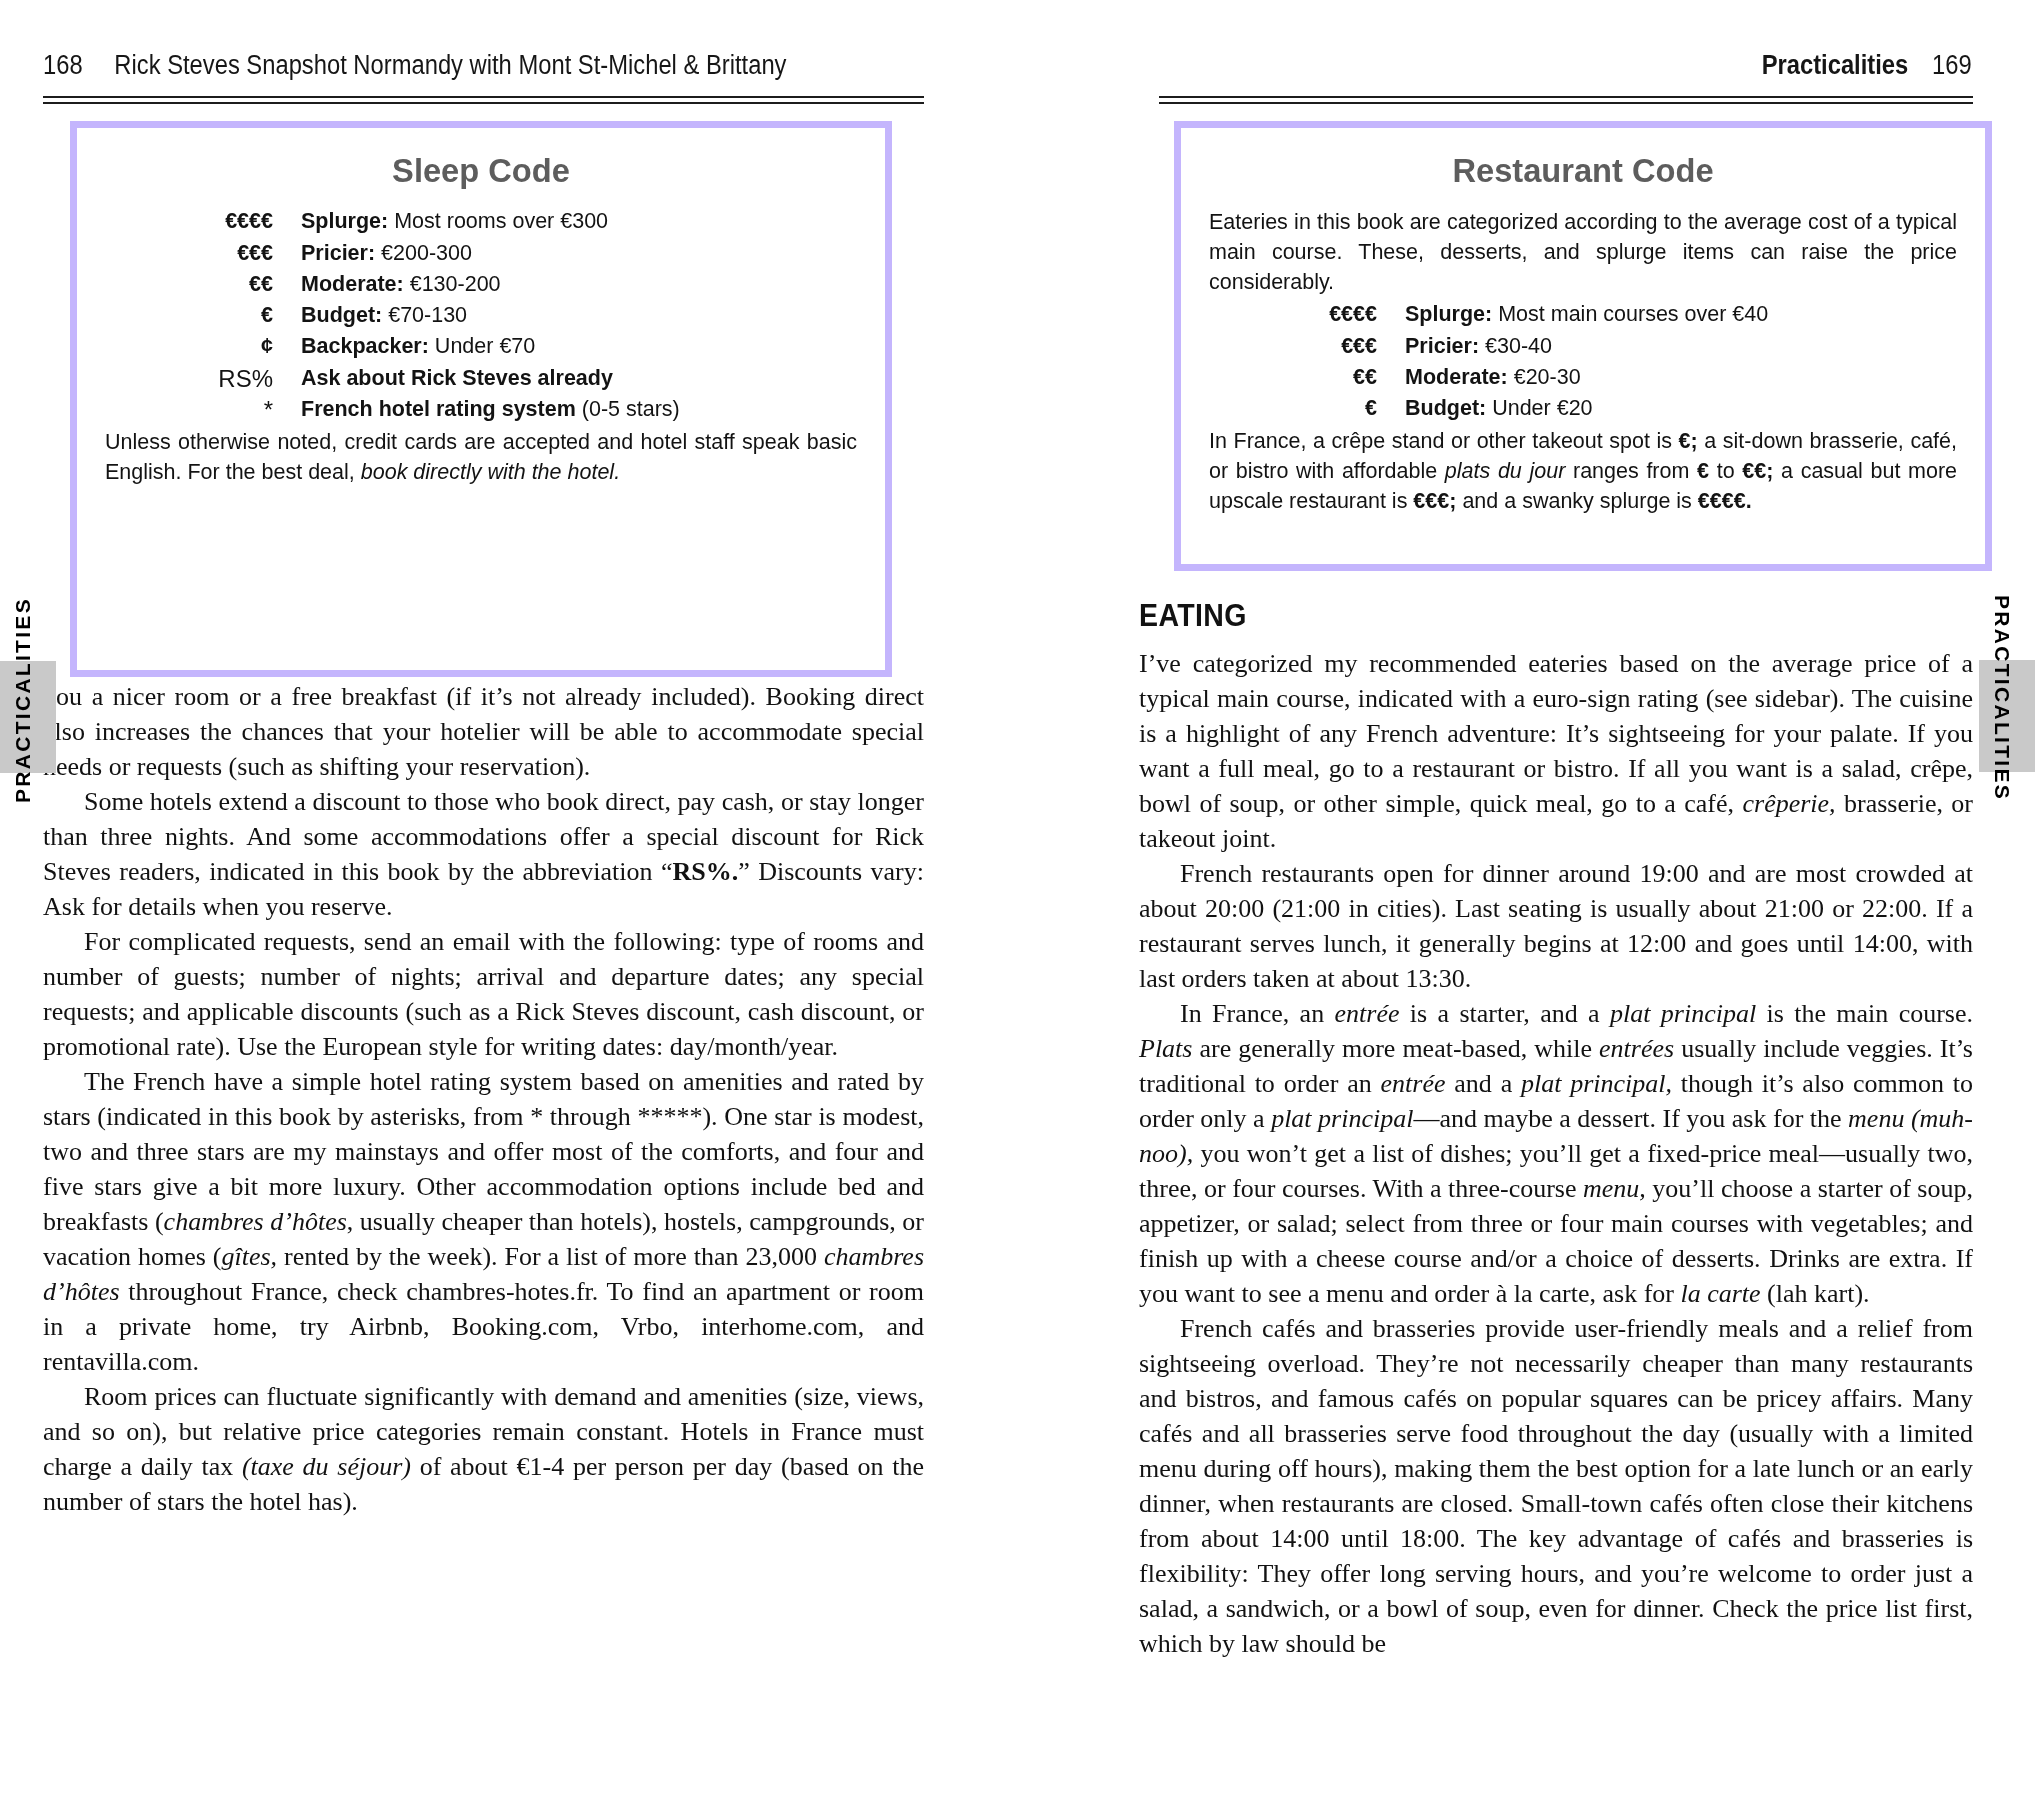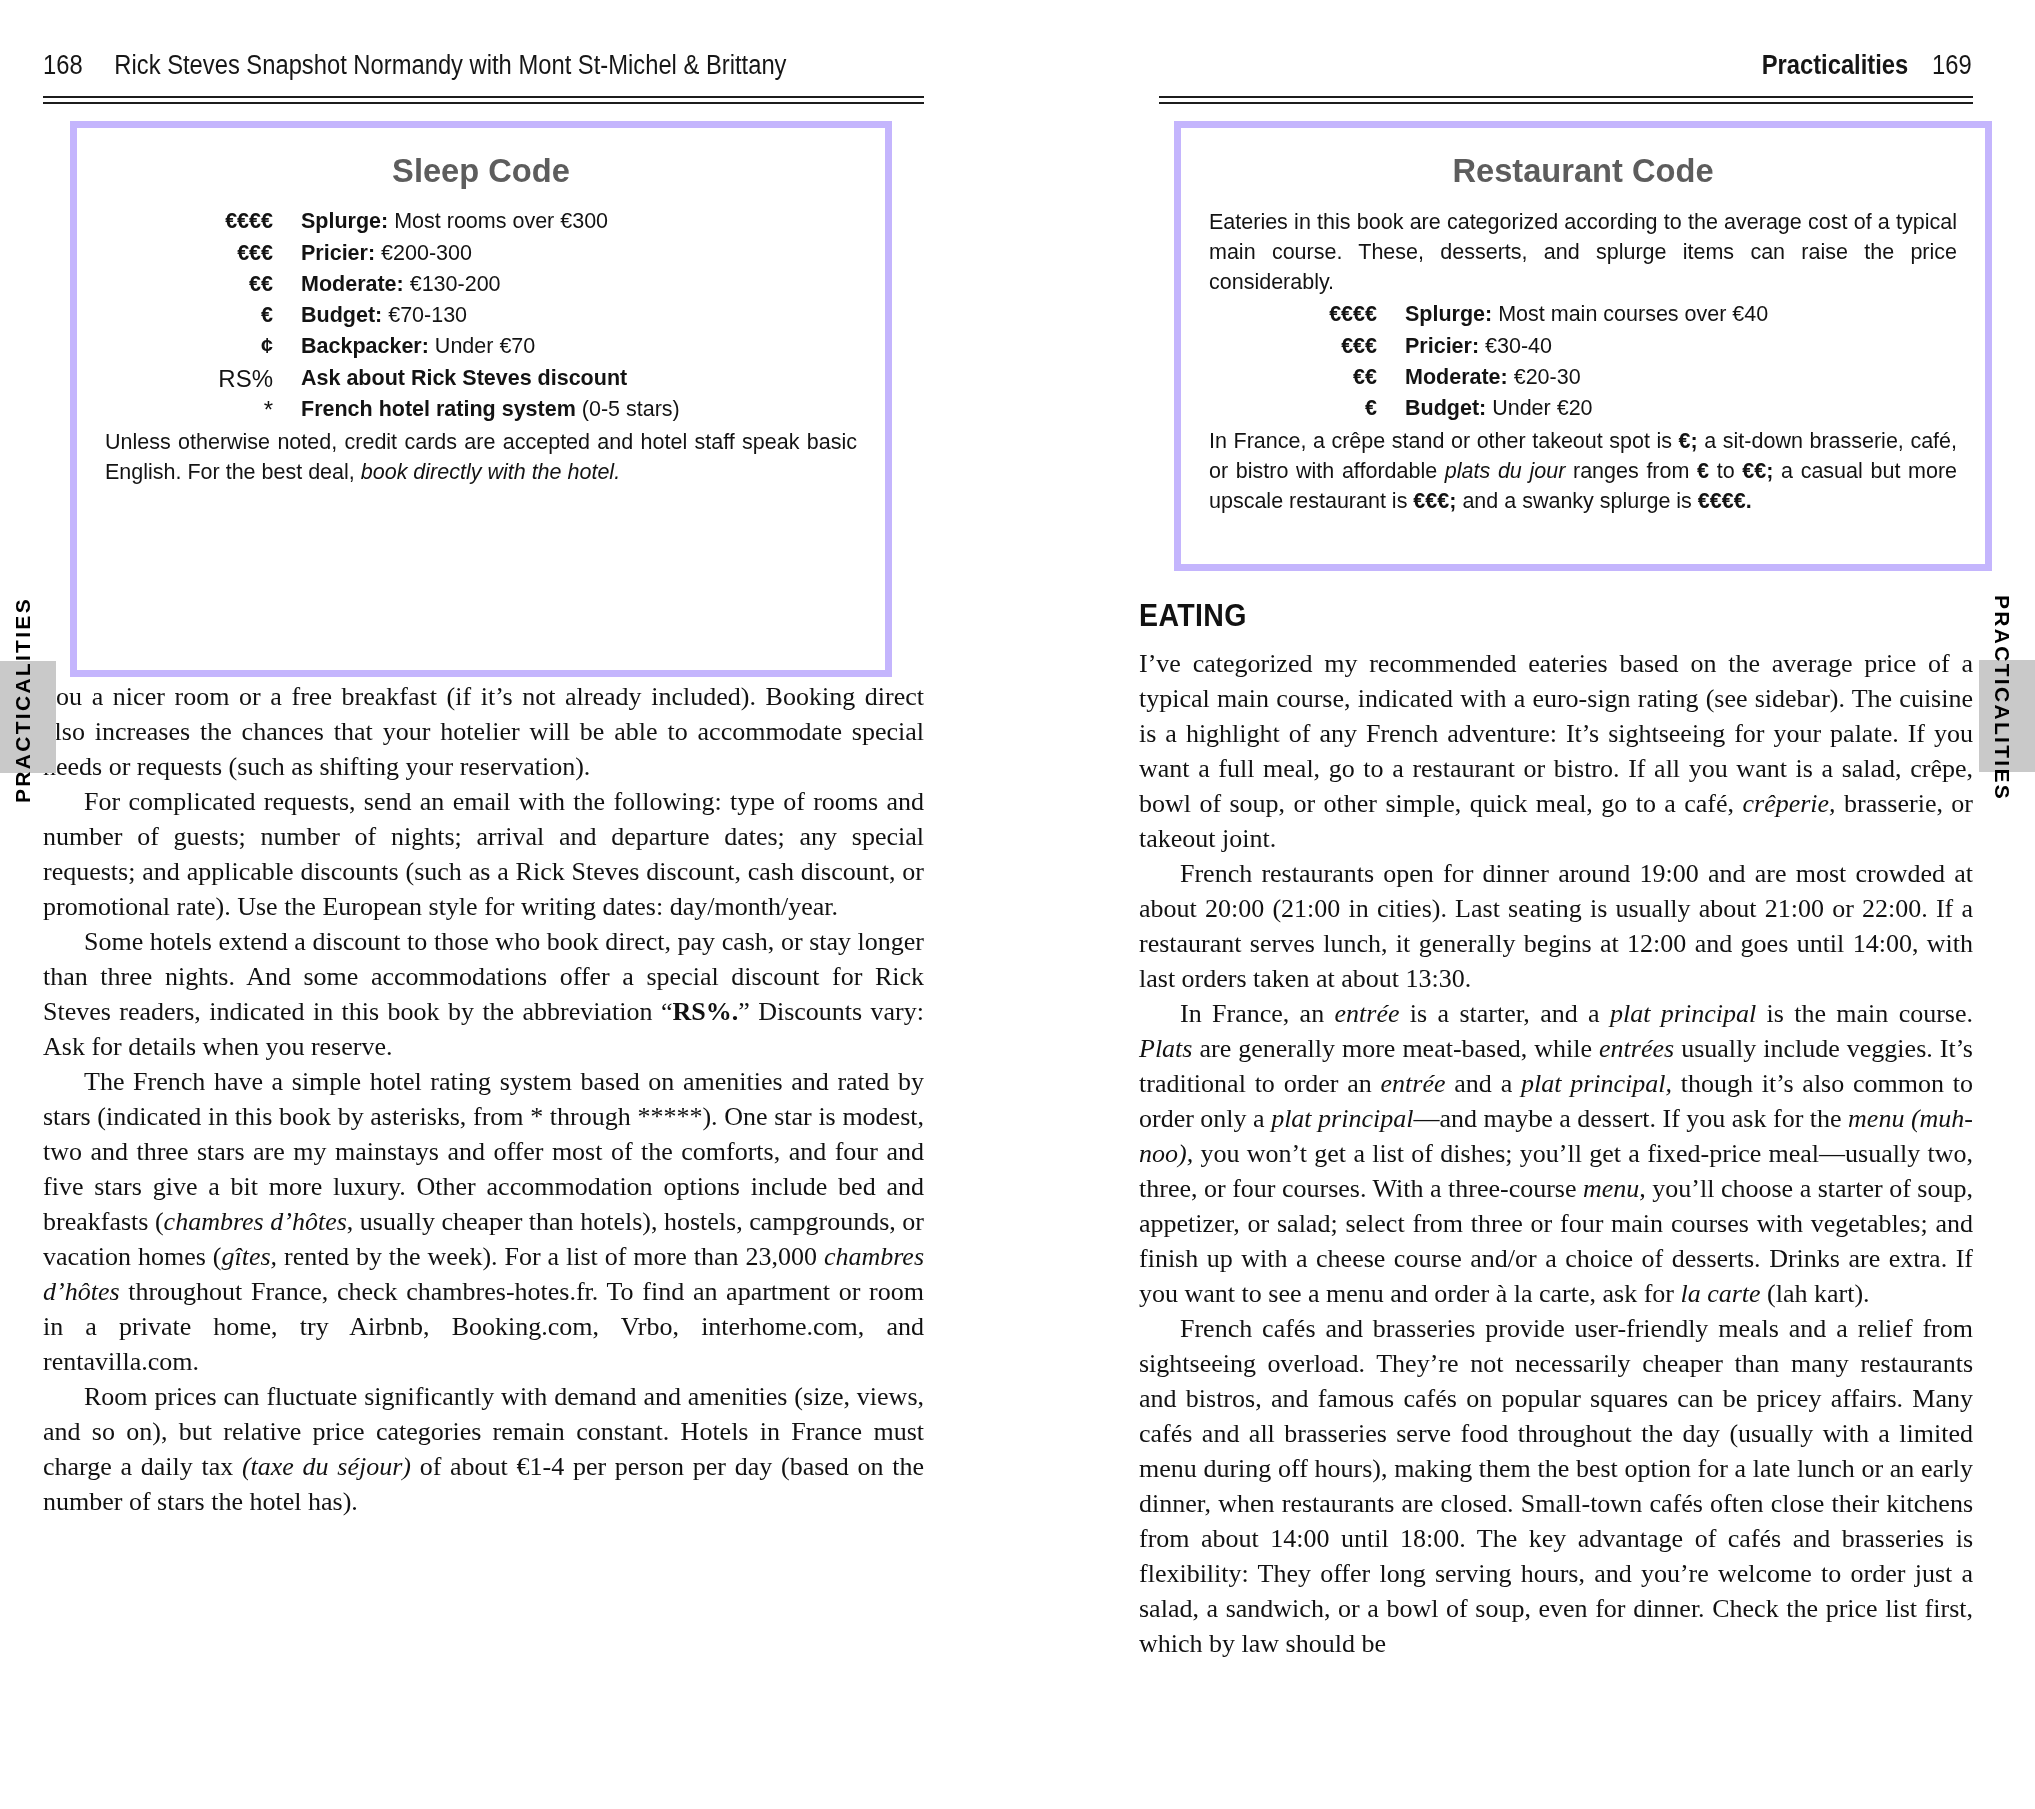--- a/index.html
+++ b/index.html
@@ -81,21 +81,21 @@
         <div class="row euro">
           <span class="sym">€</span>
           <span><span class="lbl">Budget:</span><span> €70-130</span></span>
         </div>
         <div class="row euro">
           <span class="sym">¢</span>
           <span><span class="lbl">Backpacker:</span><span> Under €70</span></span>
         </div>
         <div class="row plain">
           <span class="sym">RS%</span>
-          <span><span class="lbl">Ask about Rick Steves discount</span><span></span></span>
+          <span><span class="lbl">Ask about Rick Steves already</span><span></span></span>
         </div>
         <div class="row plain">
           <span class="sym">*</span>
           <span><span class="lbl">French hotel rating system</span><span> (0-5 stars)</span></span>
         </div>
       </div>
     <div class="box-text"><span>Unless otherwise noted, credit cards are accepted and hotel staff speak basic English. For the best deal, </span><span class="it">book directly with the hotel.</span></div>
   </div>
 
   <div class="sidebox" style="left:1166px;top:121px;width:818px;height:450px;margin-left:8px;">
@@ -117,22 +117,22 @@
         <div class="row euro">
           <span class="sym">€</span>
           <span><span class="lbl">Budget:</span><span> Under €20</span></span>
         </div>
       </div>
     <div class="box-text"><span>In France, a crêpe stand or other takeout spot is </span><span class="bo">€;</span><span> a sit-down brasserie, café, or bistro with affordable </span><span class="it">plats du jour</span><span> ranges from </span><span class="bo">€</span><span> to </span><span class="bo">€€;</span><span> a casual but more upscale restaurant is </span><span class="bo">€€€;</span><span> and a swanky splurge is </span><span class="bo">€€€€.</span></div>
   </div>
 
   <div class="body-col" style="left:43px;top:679px;width:881px;">
       <p class="body-p"><span>you a nicer room or a free breakfast (if it’s not already included). Booking direct also increases the chances that your hotelier will be able to accommodate special needs or requests (such as shifting your reservation).</span></p>
+      <p class="body-p indent"><span>Some hotels extend a discount to those who book direct, pay cash, or stay longer than three nights. And some accommodations offer a special discount for Rick Steves readers, indicated in this book by the abbreviation “</span><span class="bo">RS%.</span><span>” Discounts vary: Ask for details when you reserve.</span></p>
       <p class="body-p indent"><span>For complicated requests, send an email with the following: type of rooms and number of guests; number of nights; arrival and departure dates; any special requests; and applicable discounts (such as a Rick Steves discount, cash discount, or promotional rate). Use the European style for writing dates: day/month/year.</span></p>
-      <p class="body-p indent"><span>Some hotels extend a discount to those who book direct, pay cash, or stay longer than three nights. And some accommodations offer a special discount for Rick Steves readers, indicated in this book by the abbreviation “</span><span class="bo">RS%.</span><span>” Discounts vary: Ask for details when you reserve.</span></p>
       <p class="body-p indent"><span>The French have a simple hotel rating system based on amenities and rated by stars (indicated in this book by asterisks, from * through *****). One star is modest, two and three stars are my mainstays and offer most of the comforts, and four and five stars give a bit more luxury. Other accommodation options include bed and breakfasts (</span><span class="it">chambres d’hôtes</span><span>, usually cheaper than hotels), hostels, campgrounds, or vacation homes (</span><span class="it">gîtes,</span><span> rented by the week). For a list of more than 23,000 </span><span class="it">chambres d’hôtes</span><span> throughout France, check chambres-hotes.fr. To find an apartment or room in a private home, try Airbnb, Booking.com, Vrbo, interhome.com, and rentavilla.com.</span></p>
       <p class="body-p indent"><span>Room prices can fluctuate significantly with demand and amenities (size, views, and so on), but relative price categories remain constant. Hotels in France must charge a daily tax </span><span class="it">(taxe du séjour)</span><span> of about €1-4 per person per day (based on the number of stars the hotel has).</span></p>
     </div>
 
   <div class="body-col" style="left:1139px;top:598px;width:834px;">
     <h2 class="section-h">EATING</h2>
     <div>
         <p class="body-p"><span>I’ve categorized my recommended eateries based on the average price of a typical main course, indicated with a euro-sign rating (see sidebar). The cuisine is a highlight of any French adventure: It’s sightseeing for your palate. If you want a full meal, go to a restaurant or bistro. If all you want is a salad, crêpe, bowl of soup, or other simple, quick meal, go to a café, </span><span class="it">crêperie,</span><span> brasserie, or takeout joint.</span></p>
         <p class="body-p indent"><span>French restaurants open for dinner around 19:00 and are most crowded at about 20:00 (21:00 in cities). Last seating is usually about 21:00 or 22:00. If a restaurant serves lunch, it generally begins at 12:00 and goes until 14:00, with last orders taken at about 13:30.</span></p>
         <p class="body-p indent"><span>In France, an </span><span class="it">entrée</span><span> is a starter, and a </span><span class="it">plat principal</span><span> is the main course. </span><span class="it">Plats</span><span> are generally more meat-based, while </span><span class="it">entrées</span><span> usually include veggies. It’s traditional to order an </span><span class="it">entrée</span><span> and a </span><span class="it">plat principal,</span><span> though it’s also common to order only a </span><span class="it">plat principal</span><span>—and maybe a dessert. If you ask for the </span><span class="it">menu (muh-noo),</span><span> you won’t get a list of dishes; you’ll get a fixed-price meal—usually two, three, or four courses. With a three-course </span><span class="it">menu,</span><span> you’ll choose a starter of soup, appetizer, or salad; select from three or four main courses with vegetables; and finish up with a cheese course and/or a choice of desserts. Drinks are extra. If you want to see a menu and order à la carte, ask for </span><span class="it">la carte</span><span> (lah kart).</span></p>

